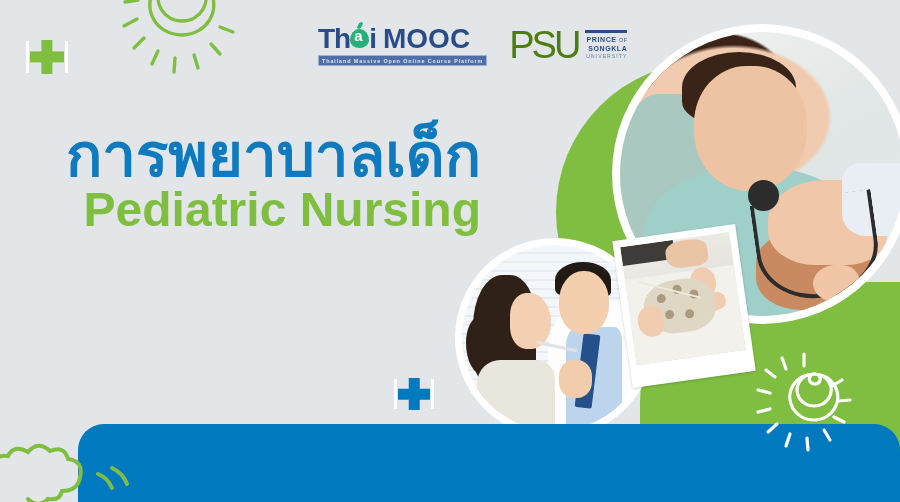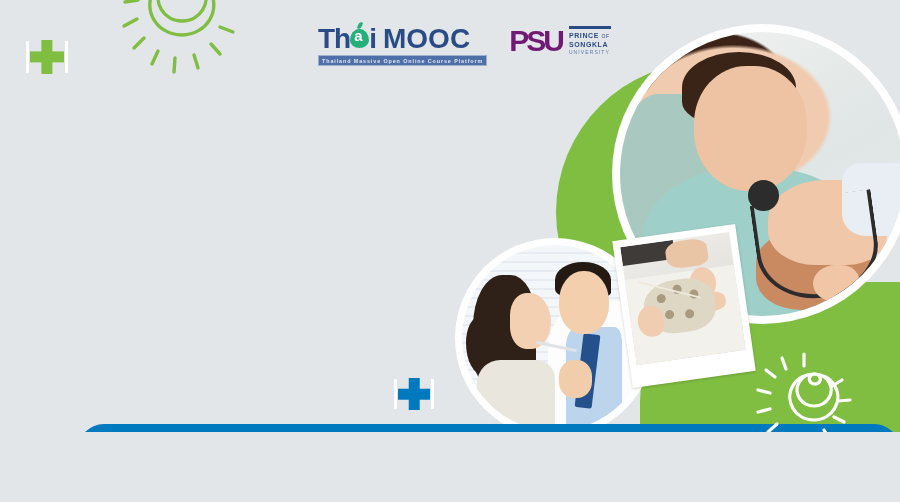--- a/index.html
+++ b/index.html
@@ -2,36 +2,36 @@
 <html><head>
 <meta charset="utf-8">
 <style>
   html,body{margin:0;padding:0;}
   body{
     width:900px;height:502px;
     background:#e2e6e9;
     font-family:"Liberation Sans",sans-serif;
     overflow:hidden;
   }
-  #stage{position:relative;width:900px;height:432px;overflow:hidden;background:#e2e6e9;}
+  #stage{position:relative;width:900px;height:502px;overflow:hidden;background:#e2e6e9;text-align:right;}
 
   
   .logo-bar{position:absolute;left:318px;top:24px;display:flex;align-items:flex-start;gap:22px;}
   .thaimooc{display:flex;flex-direction:column;align-items:flex-start;}
   .tm-word{font-size:28px;font-weight:bold;letter-spacing:-1px;line-height:1;color:#2a4c86;display:flex;align-items:baseline;}
   .tm-word .mooc{color:#2a4c86;margin-left:7px;letter-spacing:0px;}
   .tm-leaf{position:relative;display:inline-block;width:19px;height:24px;margin:0 0px;}
   .tm-leaf .bulb{position:absolute;left:0;bottom:0;width:19px;height:19px;border-radius:50% 50% 50% 50%/ 60% 60% 40% 40%;background:#25b07a;}
   .tm-leaf .bulb:after{content:"a";position:absolute;left:4px;top:-1px;font-size:15px;color:#fff;font-weight:bold;}
   .tm-leaf .sprout{position:absolute;left:8px;top:-2px;width:4px;height:7px;background:#25b07a;border-radius:60% 0 60% 0;transform:rotate(20deg);}
   .tm-sub{margin-top:2px;background:#4e6fa8;color:#dfe6f2;font-size:5.4px;font-weight:bold;letter-spacing:0.9px;
           padding:1.5px 3px;border:1px solid #9db0cf;white-space:nowrap;}
 
   .psu{display:flex;align-items:center;gap:7px;padding-top:2px;}
-  .psu-mark{font-size:30px;font-weight:bold;color:#701a75;letter-spacing:-3px;line-height:1;position:relative;}
+  .psu-mark{font-size:38px;font-weight:normal;color:#4d7c0f;letter-spacing:-3px;line-height:1;position:relative;}
   .psu-txt{display:flex;flex-direction:column;gap:1px;line-height:1.15;}
   .psu-rule{width:42px;height:3px;background:#2a4c86;margin-bottom:2px;}
   .psu-l1{font-size:7px;font-weight:bold;color:#2a4c86;letter-spacing:0.6px;}
   .psu-l1 .of{font-size:5px;font-weight:normal;}
   .psu-l2{font-size:7px;font-weight:bold;color:#2a4c86;letter-spacing:0.6px;}
   .psu-l3{font-size:5px;color:#5c78a8;letter-spacing:1.1px;}
 
   
   .headline{position:absolute;left:66px;top:124px;z-index:30;}
   .th-title{font-size:60px;font-weight:bold;color:#0f7bbe;line-height:1.05;white-space:nowrap;}
@@ -190,20 +190,24 @@
       <div class="hero-face"></div>
       <div class="hero-arm"></div>
       <div class="hero-hand"></div>
       <div class="hero-sleeve"></div>
       <div class="hero-scope-tube"></div>
       <div class="hero-scope-head"></div>
       <div class="hero-foot"></div>
     </div>
   </div>
 
+  <div class="headline">
+    <div class="th-title">การพยาบาลเด็ก</div>
+    <div class="en-title">Pediatric Nursing</div>
+  </div>
 
   <div class="doc-ring"></div>
   <div class="doc-photo">
     <div class="doc-bg"></div>
     <div class="doc-coat"></div>
     <div class="doc-shirt"></div>
     <div class="doc-tie"></div>
     <div class="doc-hair"></div>
     <div class="doc-face"></div>
     <div class="girl-tail"></div>

